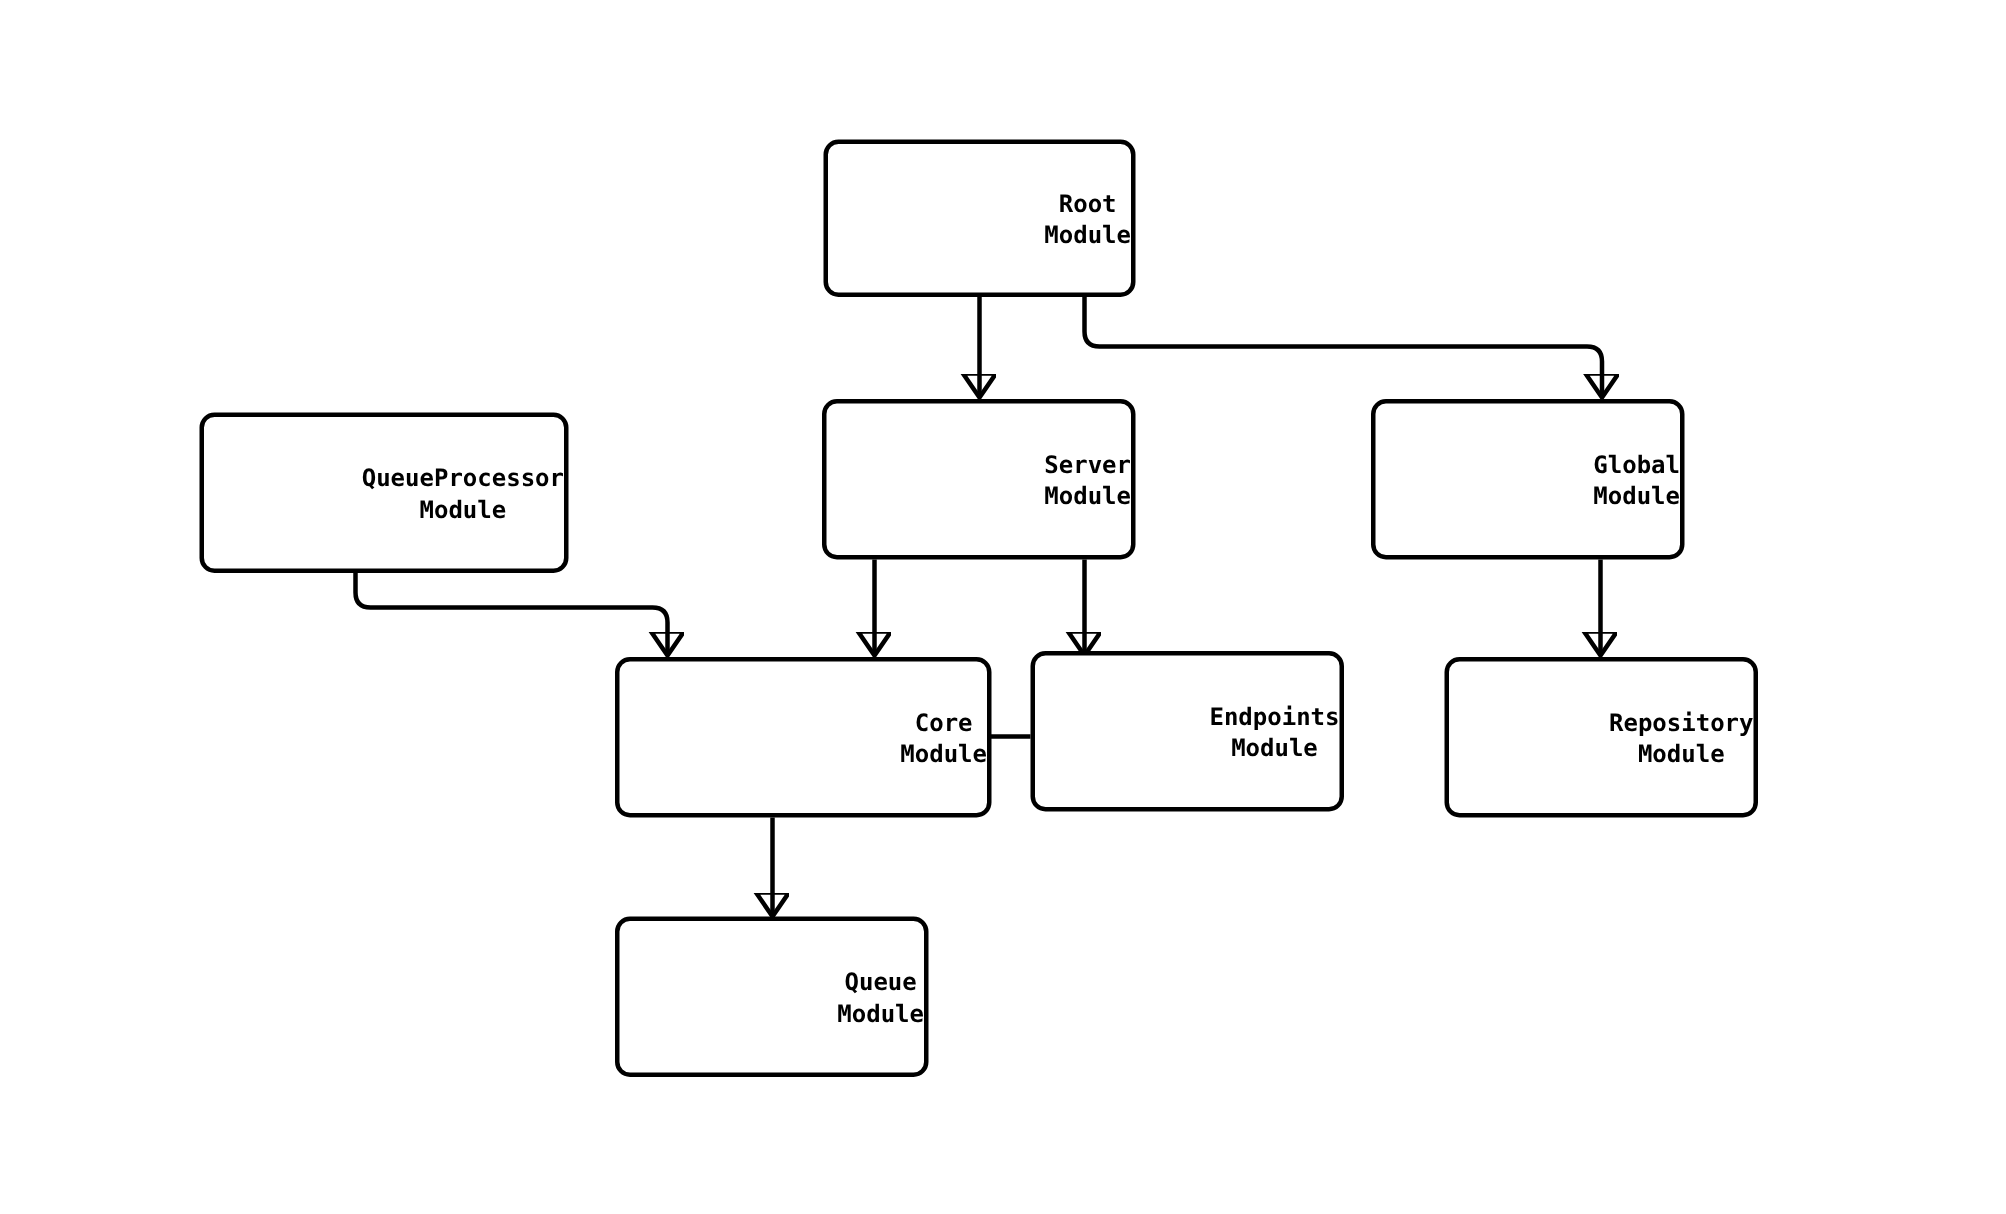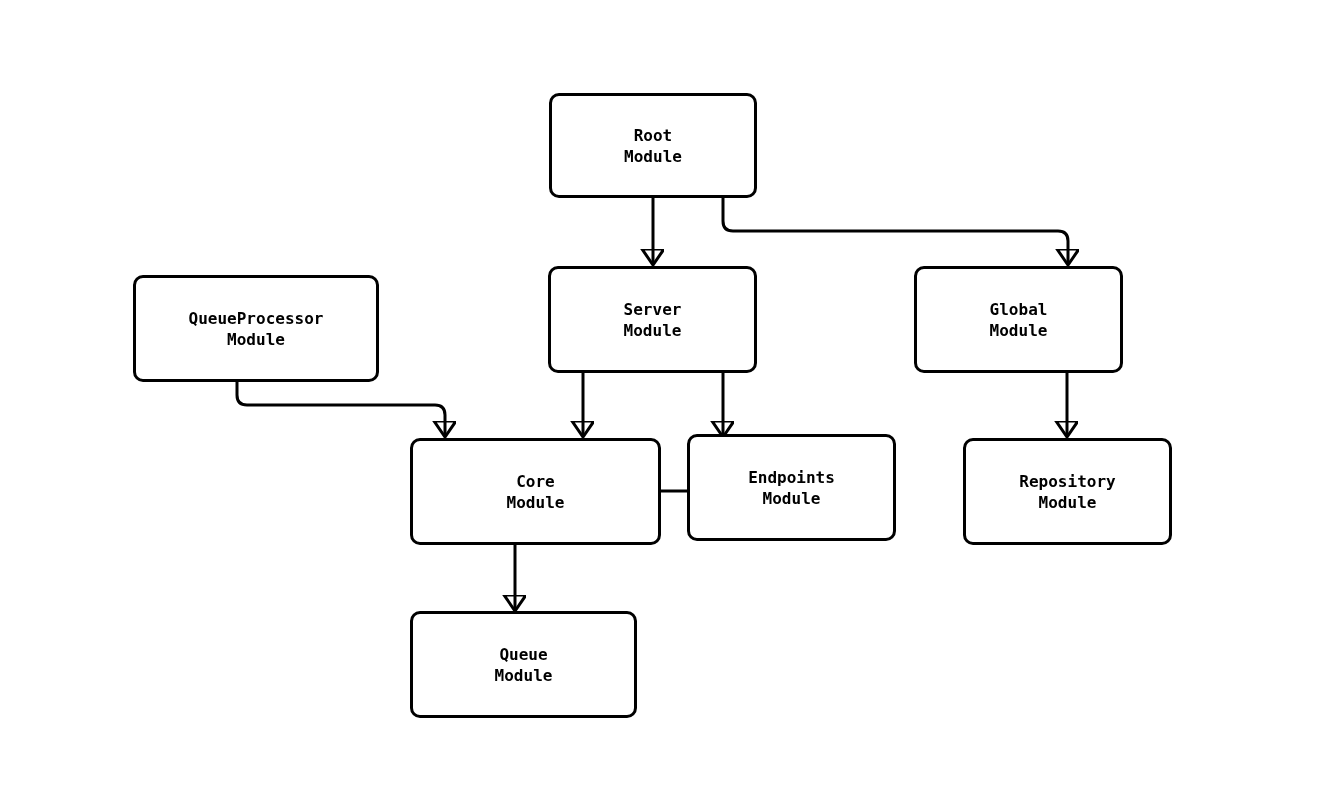--- a/index.html
+++ b/index.html
@@ -28,21 +28,21 @@
     stroke-width: 3;
   }
   .node {
     position: absolute;
     box-sizing: border-box;
     background: #ffffff;
     border: 3px solid #000000;
     border-radius: 10px;
     display: flex;
     align-items: center;
-    justify-content: center;
+    justify-content: flex-end;
     text-align: center;
   }
   .node-label {
     white-space: pre-line;
     font-size: 16px;
     font-weight: bold;
     line-height: 21px;
     color: #000000;
   }
 </style>
@@ -95,18 +95,18 @@
   <div class="node" style="left:687px; top:434px; width:209px; height:107px;">
     <span class="node-label">Endpoints
 Module</span>
   </div>
 
   <div class="node" style="left:963px; top:438px; width:209px; height:107px;">
     <span class="node-label">Repository
 Module</span>
   </div>
 
-  <div class="node" style="left:410px; top:611px; width:227px; height:107px;">
+  <div class="node" style="left:410px; top:611px; width:209px; height:107px;">
     <span class="node-label">Queue
 Module</span>
   </div>
 
 </div>
 
 </body></html>

